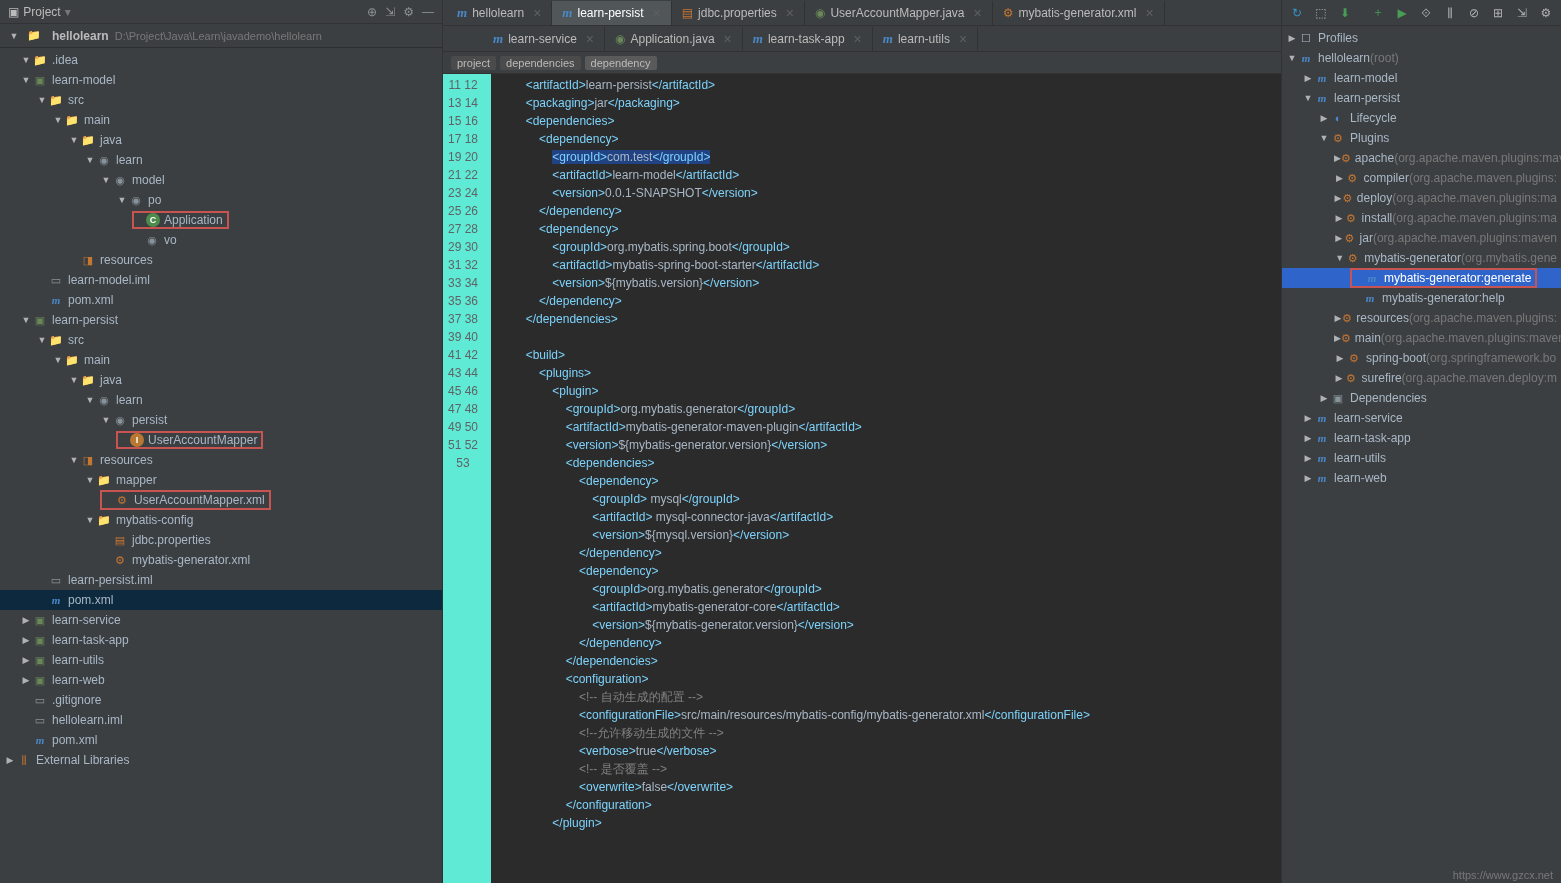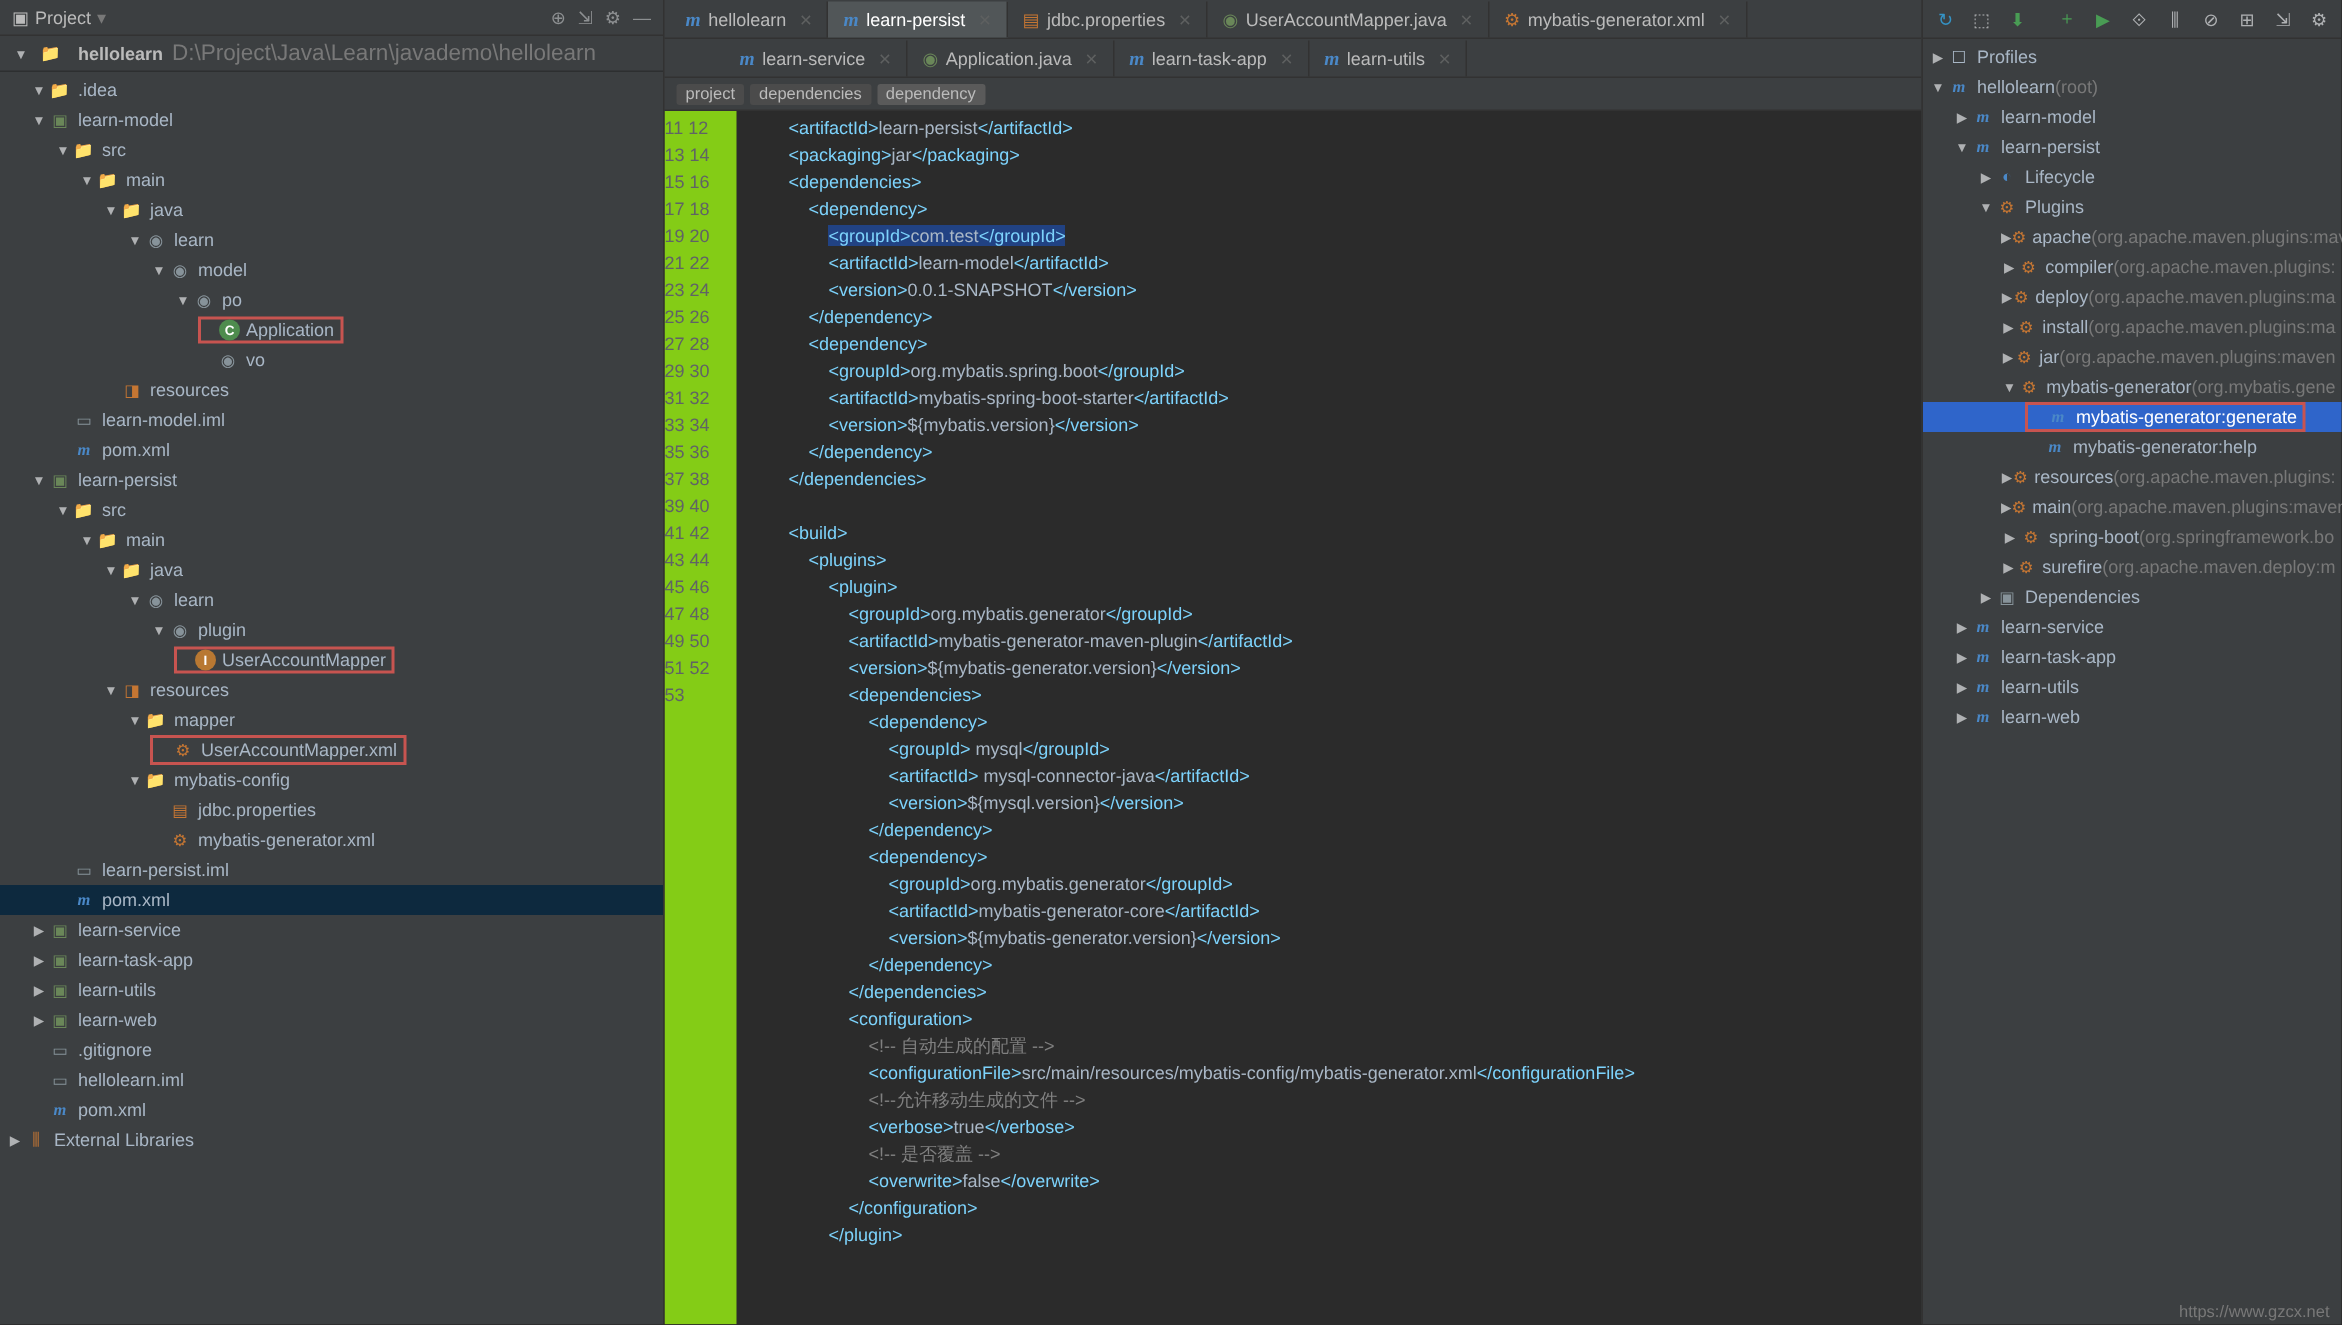--- a/index.html
+++ b/index.html
@@ -6,21 +6,21 @@
 body{background:#2b2b2b;color:#a9b7c6;overflow:hidden;width:1561px;height:883px;position:relative}
 .main{display:flex;height:100%}
 .left-panel{width:443px;background:#3c3f41;border-right:1px solid #323232;display:flex;flex-direction:column}
 .center-panel{flex:1;display:flex;flex-direction:column;min-width:0}
 .right-panel{width:280px;background:#3c3f41;border-left:1px solid #323232;display:flex;flex-direction:column}
 .panel-header{height:24px;background:#3c3f41;border-bottom:1px solid #323232;display:flex;align-items:center;padding:0 8px;justify-content:space-between}
 .panel-title{color:#bbbbbb;display:flex;align-items:center;gap:4px}
 .panel-tools{display:flex;gap:8px;color:#afb1b3}
 .tool-icon{cursor:pointer;opacity:.7}
 .proj-root{height:24px;display:flex;align-items:center;padding-left:8px;gap:6px;color:#bbbbbb;border-bottom:1px solid #2d2f30}
-.proj-root .path{color:#787878;font-size:15px}
+.proj-root .path{color:#787878;font-size:11px}
 .tree{flex:1;overflow:auto;padding:2px 0}
 .tree-row{height:20px;display:flex;align-items:center;padding-right:8px;cursor:pointer;white-space:nowrap}
 .tree-row.sel{background:#0d293e}
 .arrow{width:12px;display:inline-flex;justify-content:center;color:#afb1b3;font-size:9px}
 .ico{width:16px;height:16px;display:inline-flex;align-items:center;justify-content:center;margin-right:4px;font-size:11px}
 .ico-folder{color:#87939a}
 .ico-folder-src{color:#6a8759}
 .ico-class{background:#4e8c4e;color:#fff;border-radius:8px;width:14px;height:14px;font-size:9px;font-weight:bold}
 .ico-interface{background:#B87832;color:#fff;border-radius:8px;width:14px;height:14px;font-size:9px;font-weight:bold}
 .ico-xml{color:#c57633}
@@ -29,21 +29,21 @@
 .redbox{border:2px solid #c75450;padding:0 4px 0 0}
 .tabs{height:26px;background:#3c3f41;display:flex;align-items:flex-end;border-bottom:1px solid #323232;padding-left:4px}
 .tabs2{height:26px;background:#3c3f41;display:flex;align-items:flex-end;border-bottom:1px solid #323232;padding-left:40px}
 .tab{height:24px;padding:0 10px;display:flex;align-items:center;gap:5px;color:#bbbbbb;cursor:pointer;border-right:1px solid #323232}
 .tab.active{background:#515658;color:#fff}
 .tab .close{color:#5e6060;font-size:14px;margin-left:4px}
 .breadcrumb{height:22px;background:#3c3f41;display:flex;align-items:center;padding:0 8px;gap:4px;border-bottom:1px solid #323232}
 .crumb{background:#4b4b4b;padding:1px 6px;color:#bbbbbb;font-size:11px;border-radius:2px}
 .crumb.active{background:#5a5a5a}
 .editor{flex:1;display:flex;background:#2b2b2b;overflow:hidden;font-family:Consolas,monospace;font-size:13px}
-.gutter{width:48px;background:#84cc16;color:#606366;text-align:left;padding:2px 8px 2px 0;line-height:18px;user-select:none}
+.gutter{width:48px;background:#5eead4;color:#606366;text-align:center;padding:2px 8px 2px 0;line-height:18px;user-select:none}
 .code{flex:1;padding:2px 0 2px 8px;line-height:18px;white-space:pre;overflow:auto}
 .t-tag{color:#7dd3fc}
 .t-com{color:#808080}
 .t-hl{background:#214283}
 .mvn-head{height:22px;background:#3c3f41;border-bottom:1px solid #323232;display:flex;align-items:center;padding:0 8px;color:#bbbbbb}
 .mvn-tools{height:26px;display:flex;align-items:center;gap:6px;padding:0 6px;border-bottom:1px solid #323232}
 .mvn-tool{width:18px;height:18px;display:flex;align-items:center;justify-content:center;color:#afb1b3;cursor:pointer}
 .mvn-tree{flex:1;overflow:auto;padding:2px 0}
 .mvn-row{height:20px;display:flex;align-items:center;cursor:pointer;padding-right:4px;white-space:nowrap}
 .mvn-row.sel{background:#2f65ca;color:#fff}
@@ -166,21 +166,21 @@
           <span>java</span>
         </div>
         <div class="tree-row pl5">
           <span class="arrow">▼</span>
           <span class="ico ico-folder">◉</span>
           <span>learn</span>
         </div>
         <div class="tree-row pl6">
           <span class="arrow">▼</span>
           <span class="ico ico-folder">◉</span>
-          <span>plugin</span>
+          <span>persist</span>
         </div>
         <div class="tree-row pl7">
           <span class="redbox" style="display:flex;align-items:center">
             <span class="arrow"></span>
             <span class="ico ico-interface">I</span>
             <span>UserAccountMapper</span>
           </span>
         </div>
         <div class="tree-row pl4">
           <span class="arrow">▼</span>

